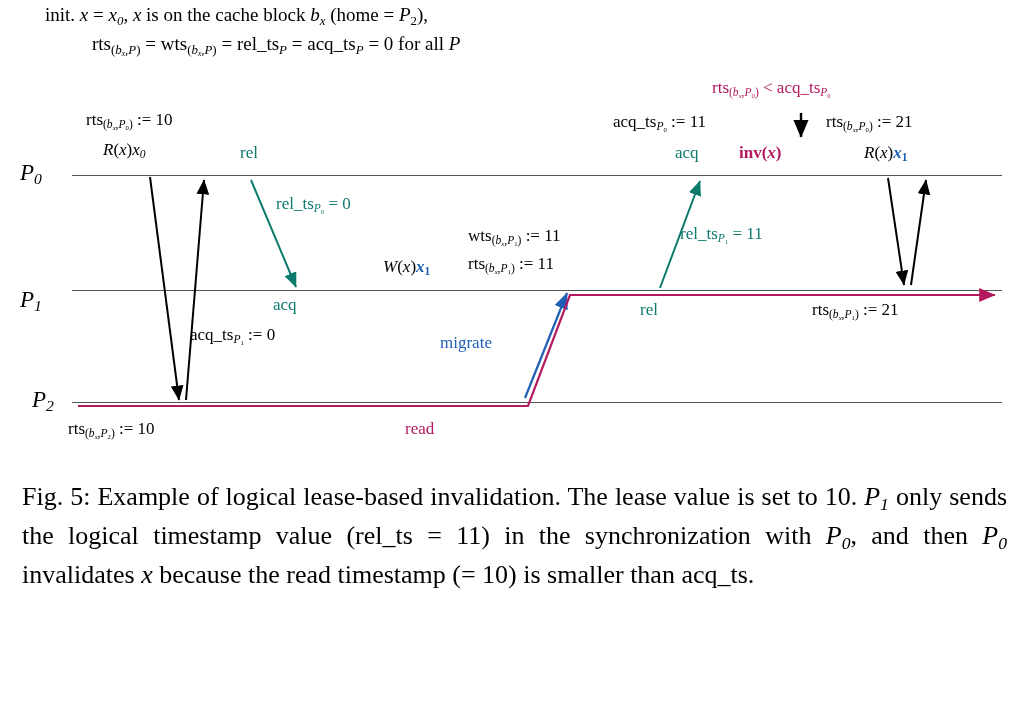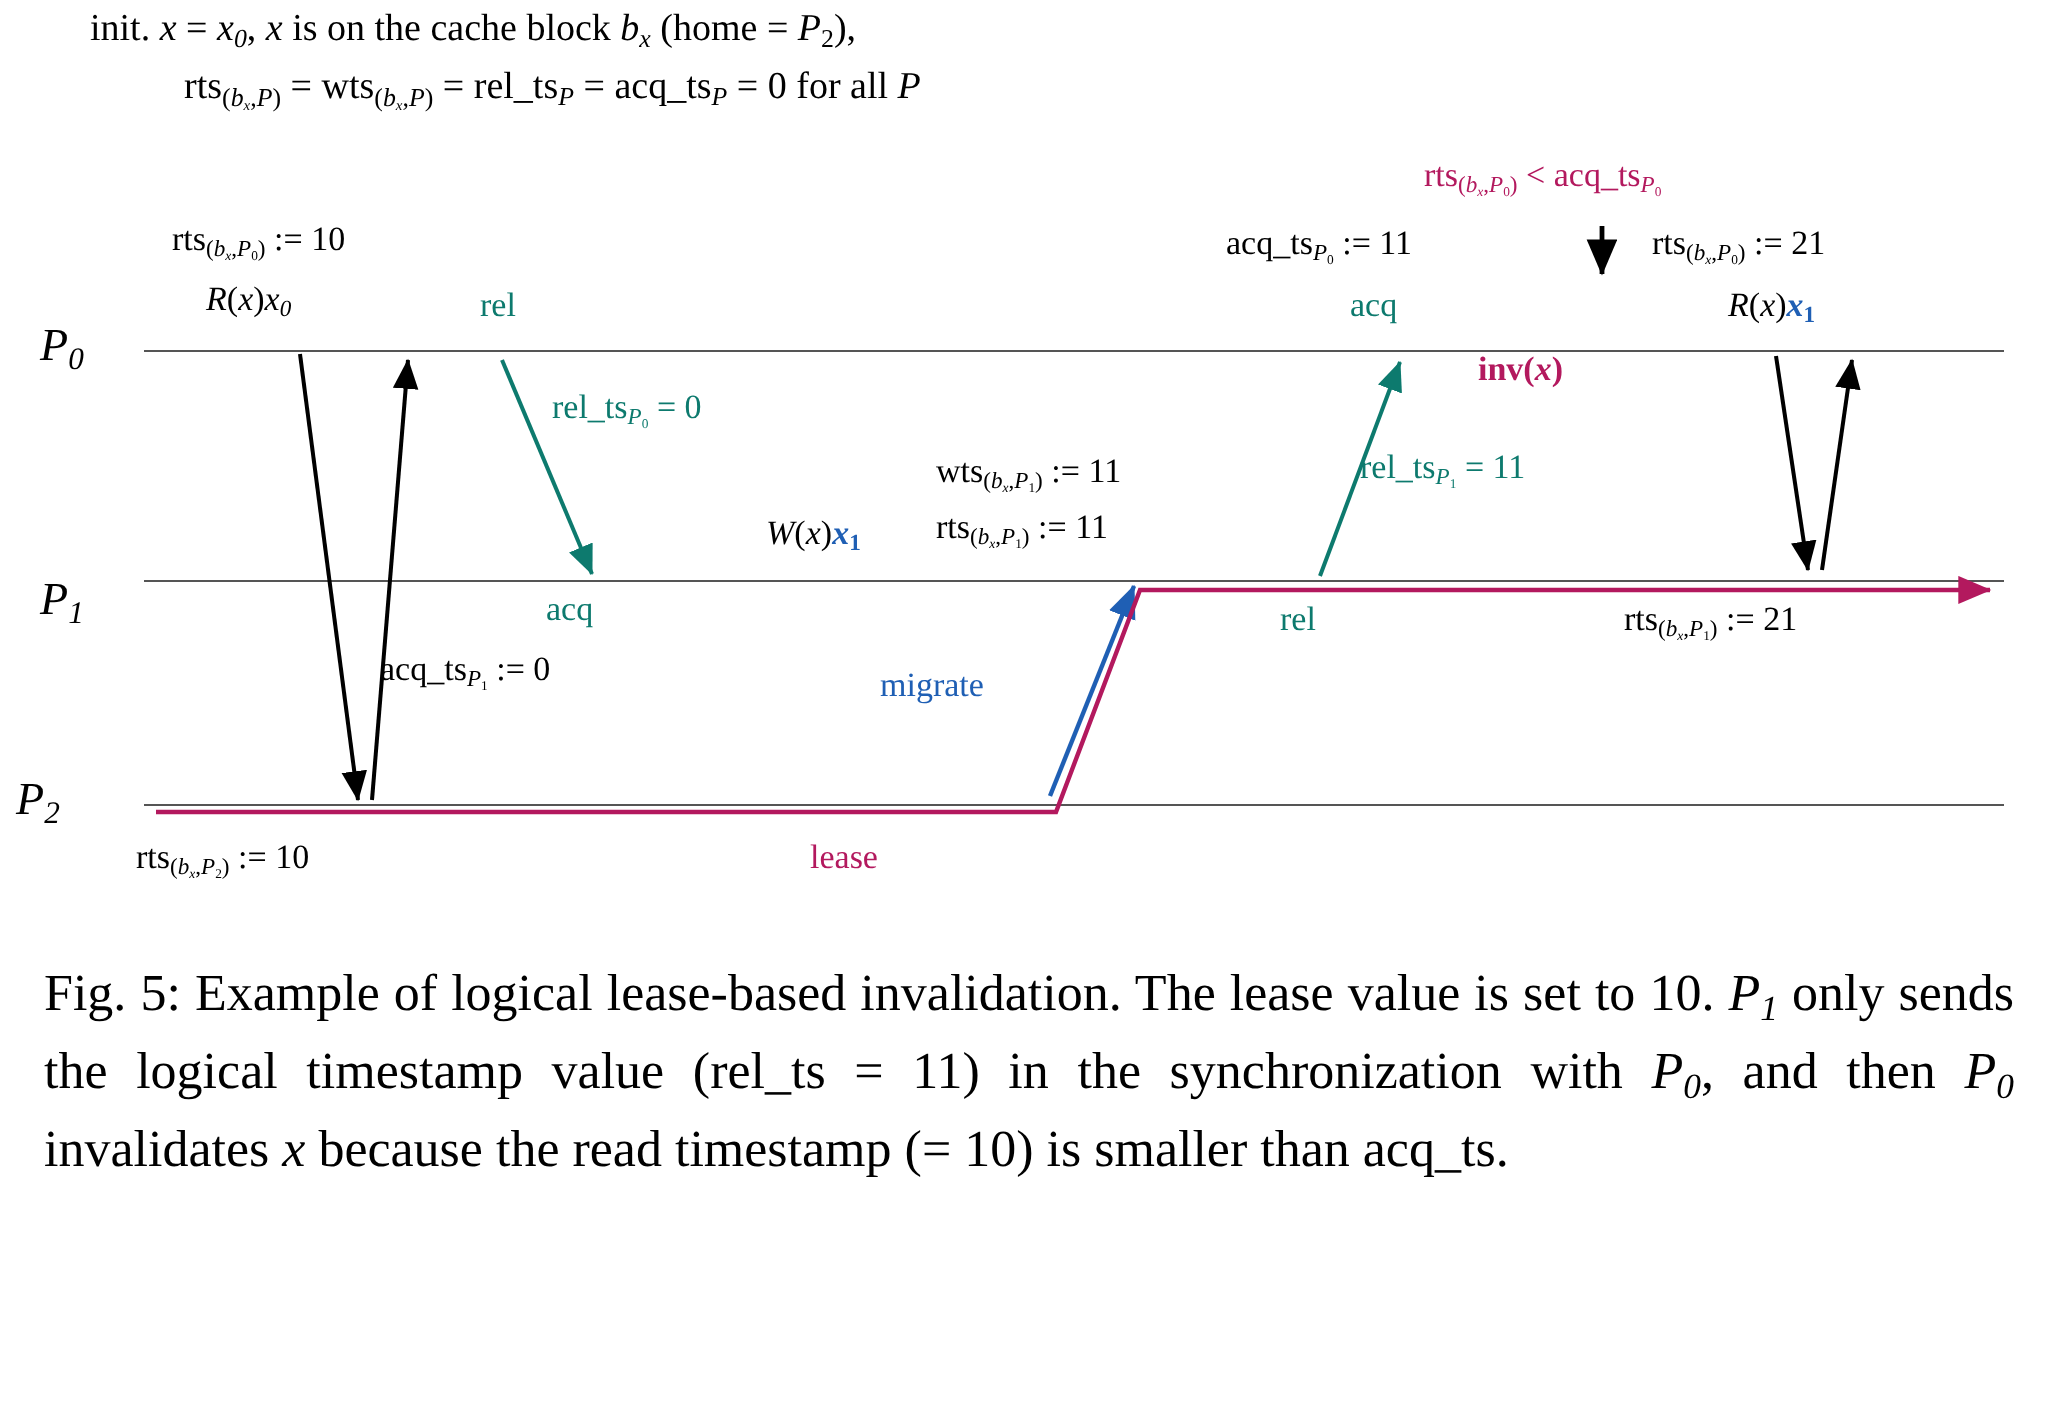--- a/index.html
+++ b/index.html
@@ -47,21 +47,21 @@
     position: absolute;
     height: 0;
     border-top: 1.6px solid #555555;
   }
   #tl-p0 { left: 72px; top: 175px; width: 930px; }
   #tl-p1 { left: 72px; top: 290px; width: 930px; }
   #tl-p2 { left: 72px; top: 402px; width: 930px; }
 
   #lbl-p0 { left: 20px; top: 160px; }
   #lbl-p1 { left: 20px; top: 287px; }
-  #lbl-p2 { left: 8px; top: 387px; }
+  #lbl-p2 { left: 32px; top: 387px; }
 
   
   .ann { font-size: 17px; white-space: nowrap; }
   .ann-sm { font-size: 17px; white-space: nowrap; }
   .teal { color: #0d7a6e; }
   .magenta { color: #b3195e; }
   .blue { color: #1f5fb4; }
   .bluebold { color: #1f5fb4; font-weight: bold; }
 
   svg.overlay {
@@ -184,29 +184,29 @@
     <span class="magenta">&lt;</span>
     <span class="magenta">acq_ts<span class="sub"><span class="mathit">P</span><span class="sub2">0</span></span></span>
   </div>
   <div class="abs ann" style="left:613px; top:112px;">
     acq_ts<span class="sub"><span class="mathit">P</span><span class="sub2">0</span></span> := 11
   </div>
   <div class="abs ann" style="left:826px; top:112px;">
     rts<span class="sub">(<span class="mathit">b</span><span class="sub2 mathit">x</span>,<span class="mathit">P</span><span class="sub2">0</span>)</span> := 21
   </div>
   <div class="abs ann teal" style="left:675px; top:143px;">acq</div>
-  <div class="abs ann magenta" style="left:739px; top:143px; font-weight:bold;margin-top:32px;">
+  <div class="abs ann magenta" style="left:739px; top:143px; font-weight:bold;">
     inv(<span class="mathit">x</span>)
   </div>
   <div class="abs ann" style="left:864px; top:143px;">
     <span class="mathit">R</span>(<span class="mathit">x</span>)<span class="bluebold mathit">x</span><span class="bluebold sub">1</span>
   </div>
 
   <div class="abs ann blue" style="left:440px; top:333px;">migrate</div>
-  <div class="abs ann magenta" style="left:405px; top:419px;">lease</div>
+  <div class="abs ann magenta" style="left:405px; top:419px;">read</div>
   <div class="abs ann" style="left:68px; top:419px;">
     rts<span class="sub">(<span class="mathit">b</span><span class="sub2 mathit">x</span>,<span class="mathit">P</span><span class="sub2">2</span>)</span> := 10
   </div>
 </div>
 
 <div id="caption">
   <span>Fig. 5:</span><span> Example of logical lease-based invalidation. The lease value is set to 10. </span><span class="ital"><span class="mathit">P</span><span class="sub">1</span></span><span> only sends the logical timestamp value (rel_ts = 11) in the synchronization with </span><span class="ital"><span class="mathit">P</span><span class="sub">0</span></span><span>, and then </span><span class="ital"><span class="mathit">P</span><span class="sub">0</span></span><span> invalidates </span><span class="ital">x</span><span> because the read timestamp (= 10) is smaller than acq_ts.</span>
 </div>
 
 </body></html>

